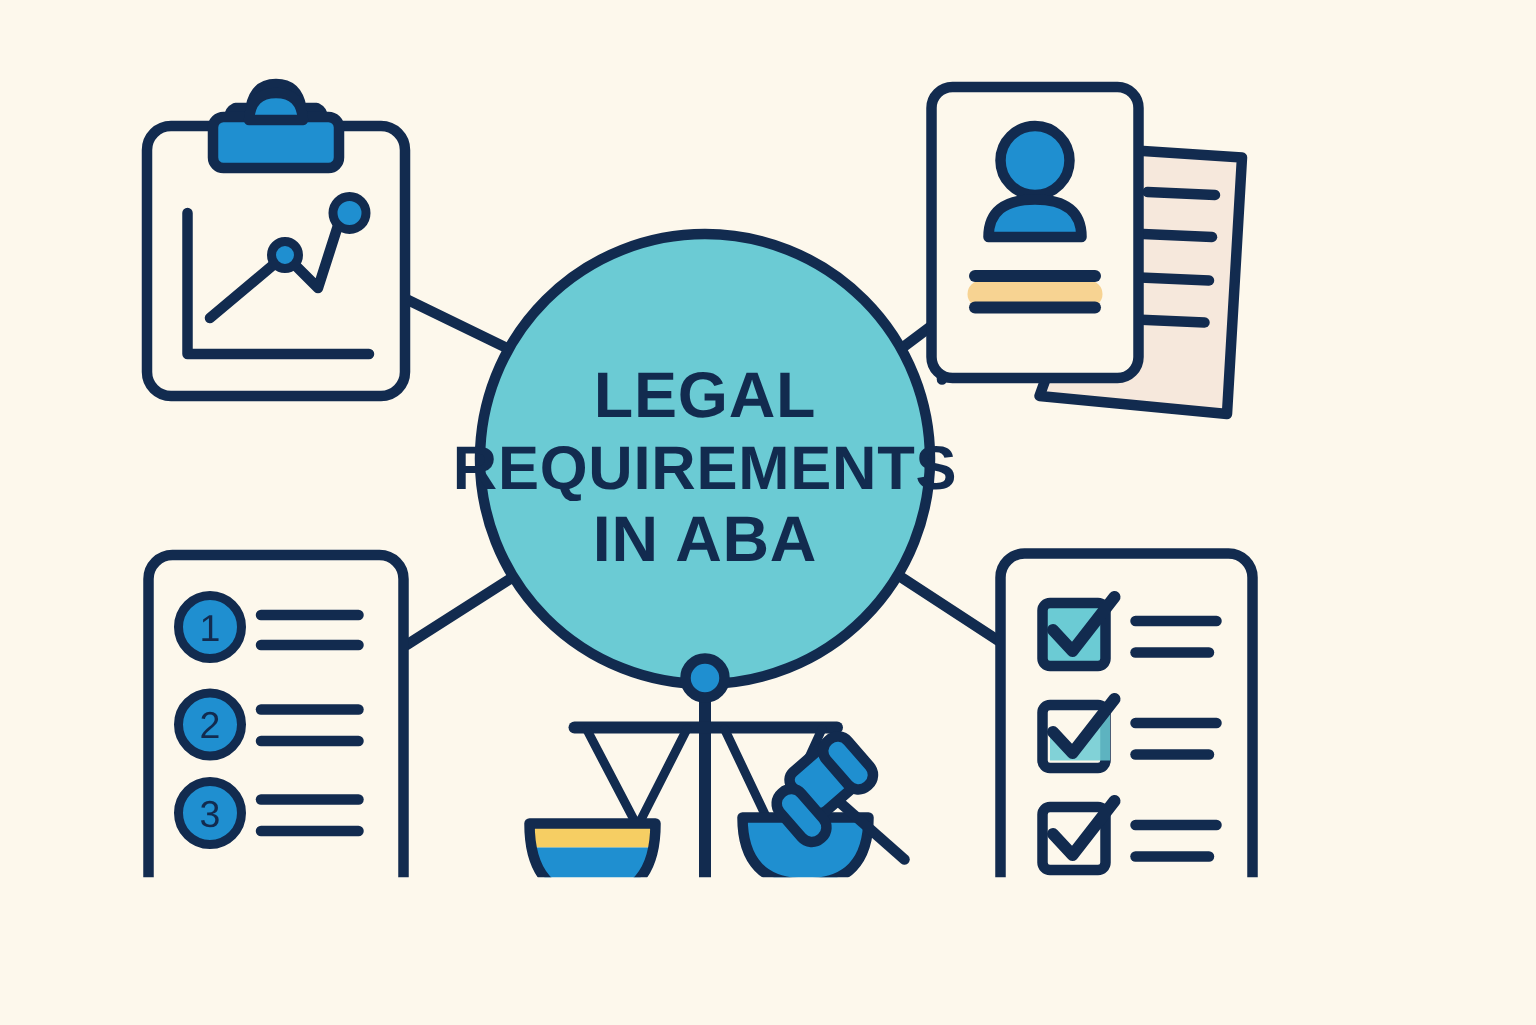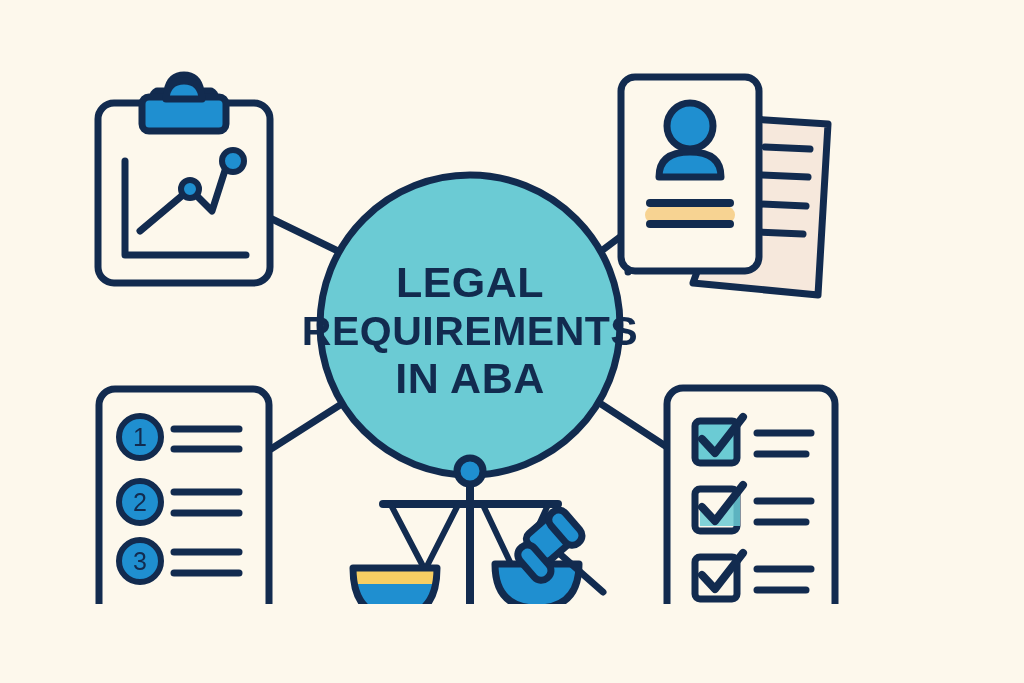--- a/index.html
+++ b/index.html
@@ -8,21 +8,20 @@
     padding: 0;
     background: #FDF8EC;
   }
   #stage {
     position: relative;
     width: 1024px;
     height: 585px;
     background: #FDF8EC;
     overflow: hidden;
     font-family: "Liberation Sans", sans-serif;
-    margin-top: 19px;
   }
   #diagram {
     position: absolute;
     inset: 0;
     width: 1024px;
     height: 683px;
     display: block;
   }
   .center-title {
     font-family: "Liberation Sans", sans-serif;

